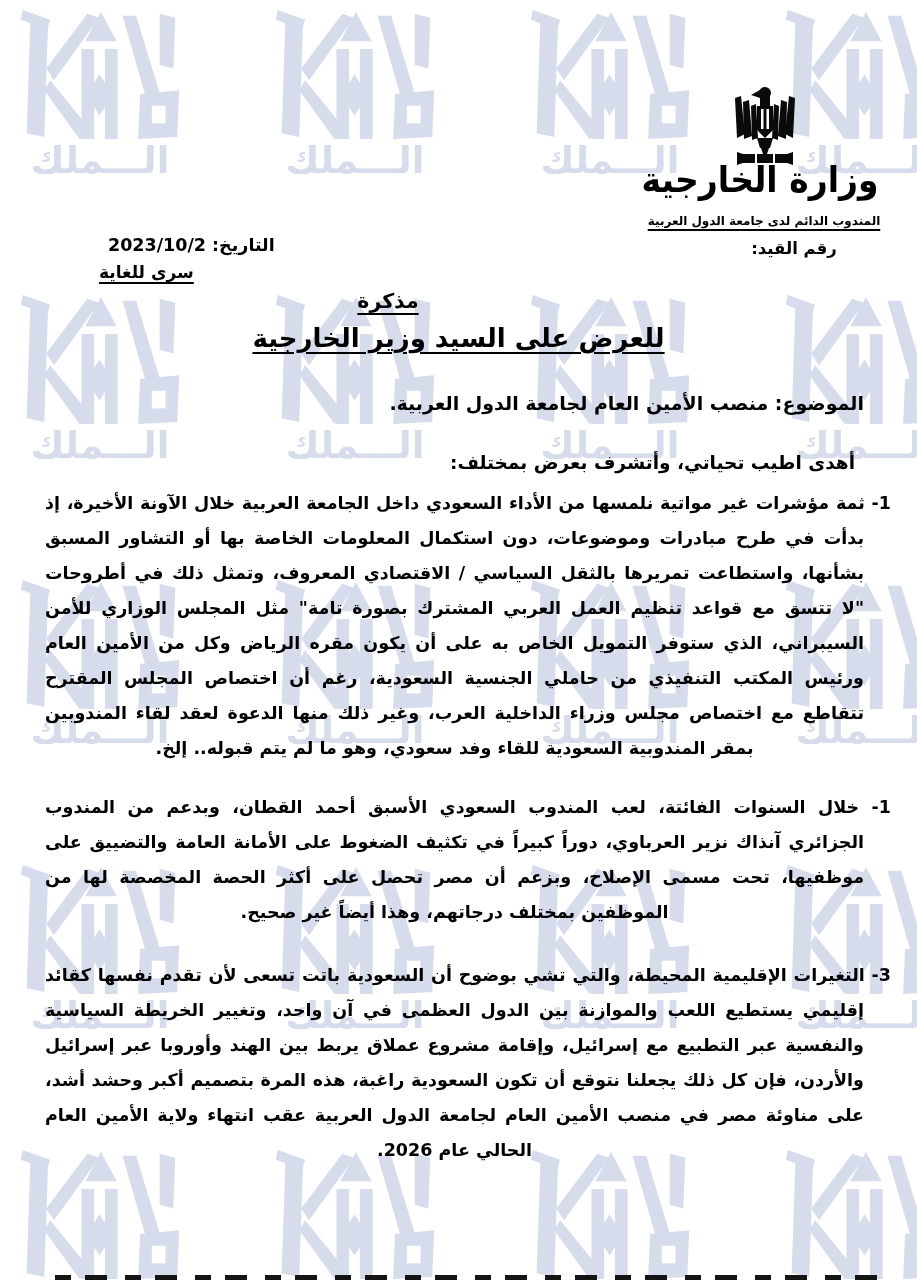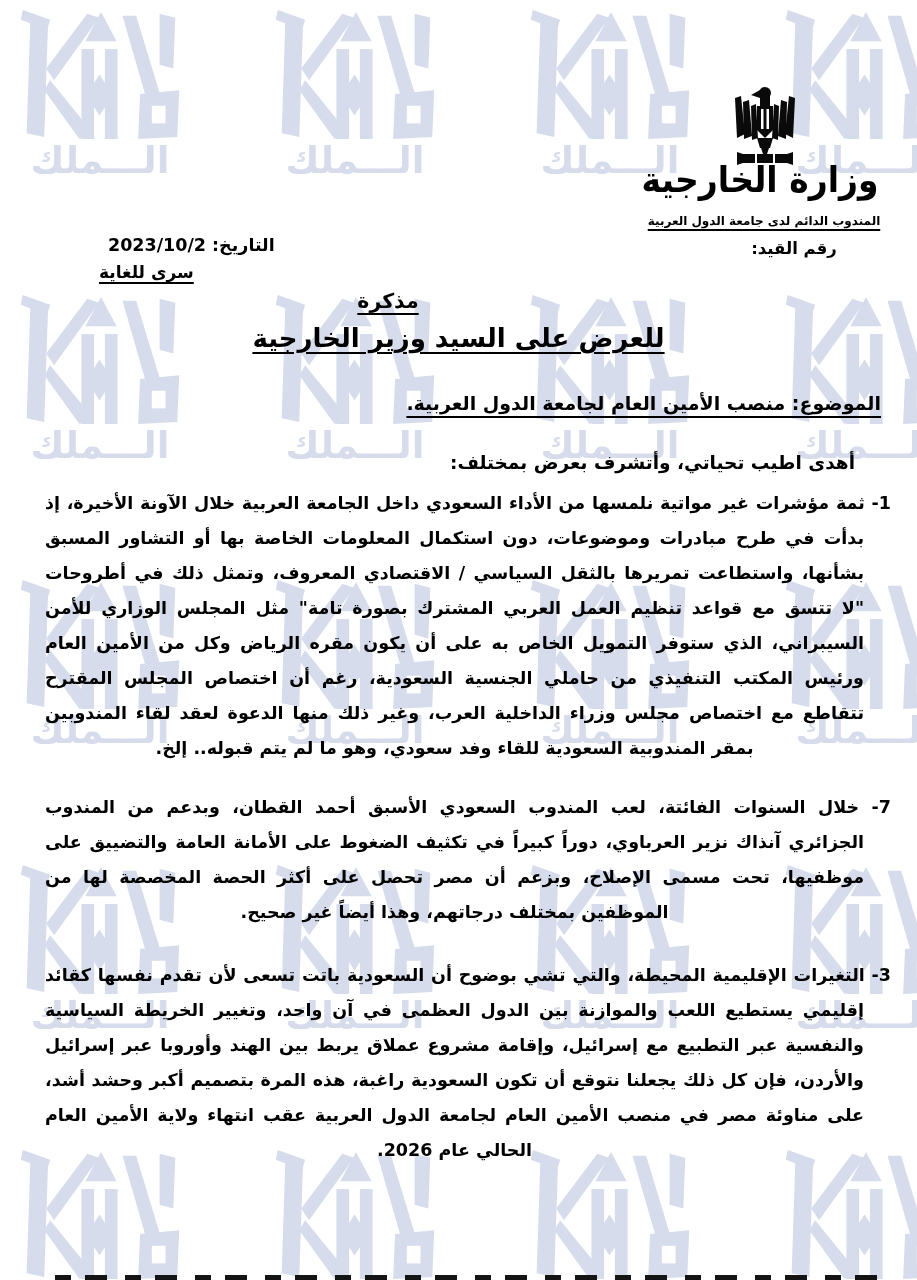--- a/index.html
+++ b/index.html
@@ -49,23 +49,23 @@
     position:absolute;top:289px;left:0;width:776px;text-align:center;
     font-size:20.5px;font-weight:bold;direction:rtl;
     text-decoration:underline;text-underline-offset:5px;text-decoration-thickness:2px;
   }
   .memo-subtitle{
     position:absolute;top:323px;left:0;width:917px;text-align:center;
     font-size:26px;font-weight:bold;direction:rtl;
     text-decoration:underline;text-underline-offset:5px;text-decoration-thickness:2px;
   }
   .subject{
-    position:absolute;top:392px;right:36px;max-width:840px;text-align:right;
+    position:absolute;top:392px;right:53px;max-width:840px;text-align:right;
     font-size:19px;font-weight:bold;direction:rtl;
-    text-decoration:underline;text-underline-offset:6px;text-decoration-thickness:2px;
+    text-underline-offset:6px;text-decoration-thickness:2px;
   }
   .greeting{
     position:absolute;top:452px;right:62px;text-align:right;
     font-size:18.5px;font-weight:bold;direction:rtl;
   }
   .body-block{
     position:absolute;top:486px;left:45px;right:26px;direction:rtl;
   }
   .para{
     font-size:17.5px;font-weight:bold;line-height:35px;
@@ -466,20 +466,20 @@
     <div class="memo-title">مذكرة</div>
 
     <div class="memo-subtitle">للعرض على السيد وزير الخارجية</div>
 
     <div class="subject">الموضوع: منصب الأمين العام لجامعة الدول العربية.</div>
 
     <div class="greeting">أهدى اطيب تحياتي، وأتشرف بعرض بمختلف:</div>
 
     <div class="body-block">
       <p class="para">1- ثمة مؤشرات غير مواتية نلمسها من الأداء السعودي داخل الجامعة العربية خلال الآونة الأخيرة، إذ بدأت في طرح مبادرات وموضوعات، دون استكمال المعلومات الخاصة بها أو التشاور المسبق بشأنها، واستطاعت تمريرها بالثقل السياسي / الاقتصادي المعروف، وتمثل ذلك في أطروحات "لا تتسق مع قواعد تنظيم العمل العربي المشترك بصورة تامة" مثل المجلس الوزاري للأمن السيبراني، الذي ستوفر التمويل الخاص به على أن يكون مقره الرياض وكل من الأمين العام ورئيس المكتب التنفيذي من حاملي الجنسية السعودية، رغم أن اختصاص المجلس المقترح تتقاطع مع اختصاص مجلس وزراء الداخلية العرب، وغير ذلك منها الدعوة لعقد لقاء المندوبين بمقر المندوبية السعودية للقاء وفد سعودي، وهو ما لم يتم قبوله.. إلخ.</p>
-      <p class="para">7- خلال السنوات الفائتة، لعب المندوب السعودي الأسبق أحمد القطان، وبدعم من المندوب الجزائري آنذاك نزير العرباوي، دوراً كبيراً في تكثيف الضغوط على الأمانة العامة والتضييق على موظفيها، تحت مسمى الإصلاح، وبزعم أن مصر تحصل على أكثر الحصة المخصصة لها من الموظفين بمختلف درجاتهم، وهذا أيضاً غير صحيح.</p>
+      <p class="para">1- خلال السنوات الفائتة، لعب المندوب السعودي الأسبق أحمد القطان، وبدعم من المندوب الجزائري آنذاك نزير العرباوي، دوراً كبيراً في تكثيف الضغوط على الأمانة العامة والتضييق على موظفيها، تحت مسمى الإصلاح، وبزعم أن مصر تحصل على أكثر الحصة المخصصة لها من الموظفين بمختلف درجاتهم، وهذا أيضاً غير صحيح.</p>
       <p class="para">3- التغيرات الإقليمية المحيطة، والتي تشي بوضوح أن السعودية باتت تسعى لأن تقدم نفسها كقائد إقليمي يستطيع اللعب والموازنة بين الدول العظمى في آن واحد، وتغيير الخريطة السياسية والنفسية عبر التطبيع مع إسرائيل، وإقامة مشروع عملاق يربط بين الهند وأوروبا عبر إسرائيل والأردن، فإن كل ذلك يجعلنا نتوقع أن تكون السعودية راغبة، هذه المرة بتصميم أكبر وحشد أشد، على مناوئة مصر في منصب الأمين العام لجامعة الدول العربية عقب انتهاء ولاية الأمين العام الحالي عام 2026.</p>
     </div>
 
     <div class="cutline"></div>
 
   </div>
 </div>
 
 </body></html>

